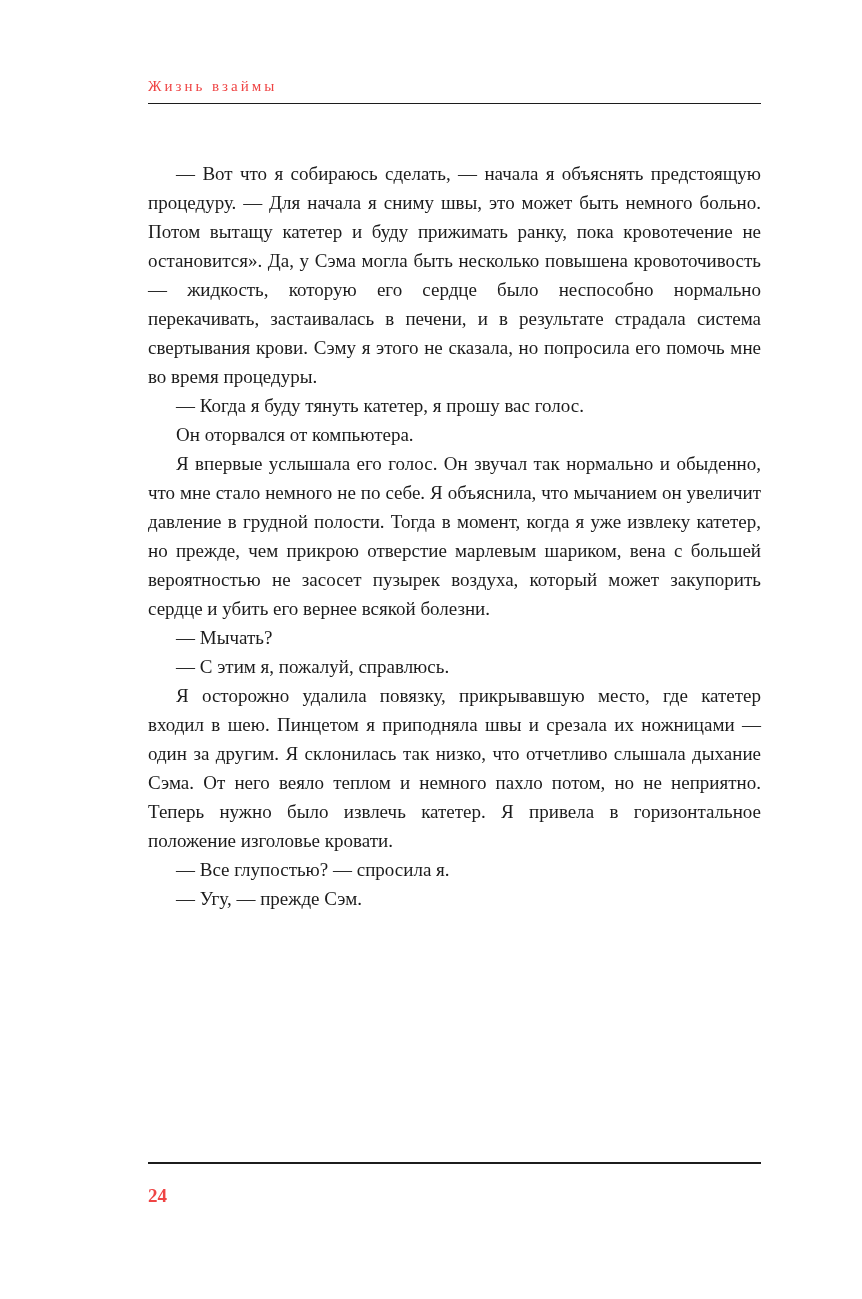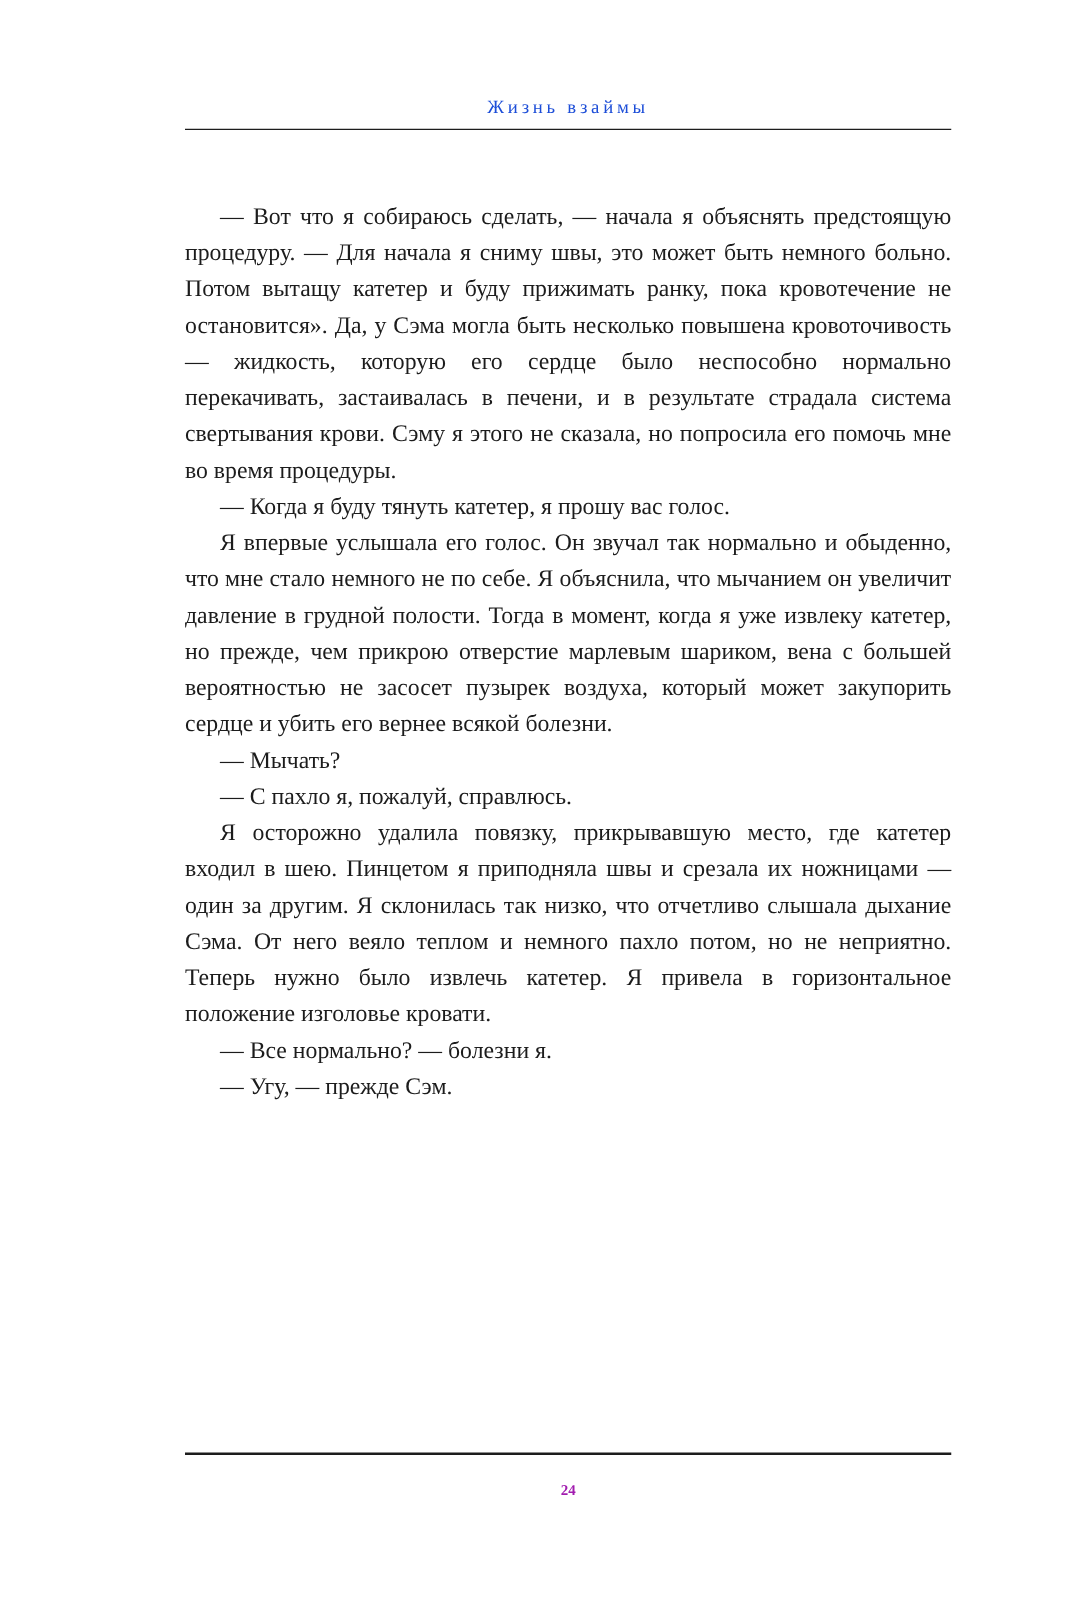--- a/index.html
+++ b/index.html
@@ -15,24 +15,24 @@
     box-sizing: border-box;
     font-family: "Liberation Serif", "DejaVu Serif", serif;
     color: #1c1c1c;
     overflow: hidden;
   }
   .running-head {
     position: absolute;
     top: 78px;
     left: 148px;
     right: 101px;
-    text-align: center;
+    text-align: left;
     font-size: 15px;
     letter-spacing: 3px;
-    color: #1d4ed8;
+    color: #ef4444;
   }
   .header-rule {
     position: absolute;
     top: 103px;
     left: 148px;
     right: 101px;
     border: none;
     border-top: 1px solid #1c1c1c;
     margin: 0;
   }
@@ -57,43 +57,44 @@
     right: 101px;
     border: none;
     border-top: 2px solid #1c1c1c;
     margin: 0;
   }
   .page-number {
     position: absolute;
     top: 1185px;
     left: 148px;
     right: 101px;
-    text-align: center;
-    font-size: 12px;
+    text-align: left;
+    font-size: 19px;
     font-weight: bold;
-    color: #a21caf;
+    color: #ef4444;
   }
 </style>
 </head>
 <body>
 
 <div class="page">
 
   <div class="running-head">Жизнь взаймы</div>
 
   <hr class="header-rule">
 
   <main class="body-text">
     <p>— Вот что я собираюсь сделать, — начала я объяснять предстоящую процедуру. — Для начала я сниму швы, это может быть немного больно. Потом вытащу катетер и буду прижимать ранку, пока кровотечение не остановится». Да, у Сэма могла быть несколько повышена кровоточивость — жидкость, которую его сердце было неспособно нормально перекачивать, застаивалась в печени, и в результате страдала система свертывания крови. Сэму я этого не сказала, но попросила его помочь мне во время процедуры.</p>
     <p>— Когда я буду тянуть катетер, я прошу вас голос.</p>
+    <p>Он оторвался от компьютера.</p>
     <p>Я впервые услышала его голос. Он звучал так нормально и обыденно, что мне стало немного не по себе. Я объяснила, что мычанием он увеличит давление в грудной полости. Тогда в момент, когда я уже извлеку катетер, но прежде, чем прикрою отверстие марлевым шариком, вена с большей вероятностью не засосет пузырек воздуха, который может закупорить сердце и убить его вернее всякой болезни.</p>
     <p>— Мычать?</p>
-    <p>— С пахло я, пожалуй, справлюсь.</p>
+    <p>— С этим я, пожалуй, справлюсь.</p>
     <p>Я осторожно удалила повязку, прикрывавшую место, где катетер входил в шею. Пинцетом я приподняла швы и срезала их ножницами — один за другим. Я склонилась так низко, что отчетливо слышала дыхание Сэма. От него веяло теплом и немного пахло потом, но не неприятно. Теперь нужно было извлечь катетер. Я привела в горизонтальное положение изголовье кровати.</p>
-    <p>— Все нормально? — болезни я.</p>
+    <p>— Все глупостью? — спросила я.</p>
     <p>— Угу, — прежде Сэм.</p>
   </main>
 
   <hr class="footer-rule">
 
   <div class="page-number">24</div>
 
 </div>
 
 </body></html>

